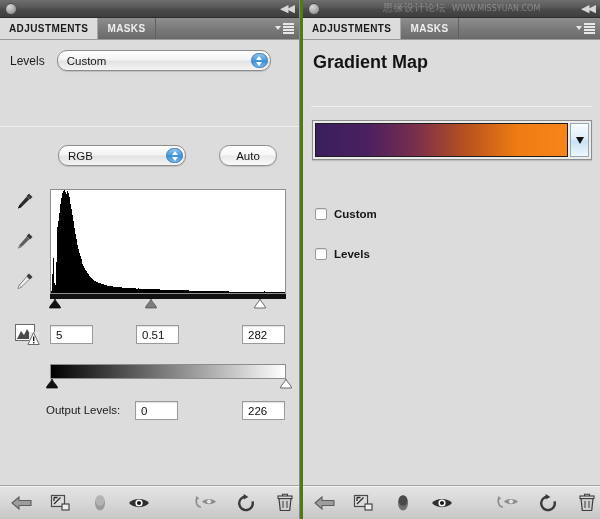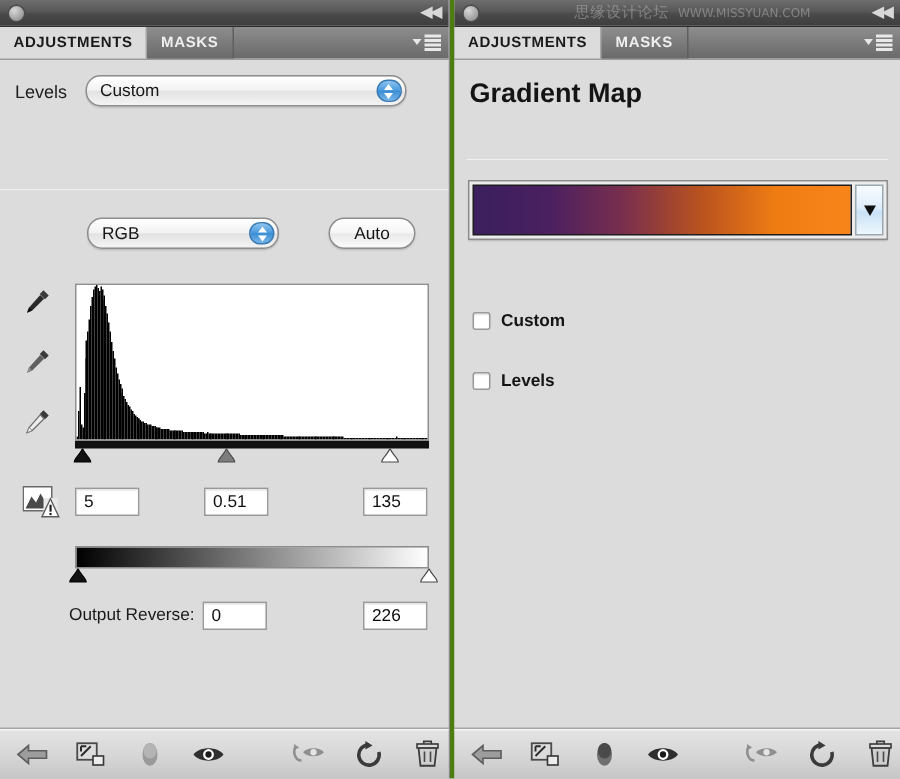--- a/index.html
+++ b/index.html
@@ -582,38 +582,38 @@
         </svg>
       </div>
 
       <div class="field" id="in-black">
         <span>5</span>
       </div>
       <div class="field" id="in-gamma">
         <span>0.51</span>
       </div>
       <div class="field" id="in-white">
-        <span>135</span>
+        <span>282</span>
       </div>
 
       <div id="output-gradient"></div>
       <div class="out-slider-row">
         <span class="thumb" id="thumb-out-black" style="left: 1%;">
           <svg width="13" height="11" viewBox="0 0 13 11">
               <path d="M6.5 0 C8 4 12 6.5 12 9 L1 9 C1 6.5 5 4 6.5 0 Z" fill="#111" stroke="#000" stroke-width="0.7"></path>
             </svg>
         </span>
         <span class="thumb" id="thumb-out-white" style="left: 99%;">
           <svg width="13" height="11" viewBox="0 0 13 11">
               <path d="M6.5 0 C8 4 12 6.5 12 9 L1 9 C1 6.5 5 4 6.5 0 Z" fill="#ffffff" stroke="#4a4a4a" stroke-width="0.8"></path>
             </svg>
         </span>
       </div>
 
-      <div class="out-label">Output Reverse:</div>
+      <div class="out-label">Output Levels:</div>
       <div class="field" id="out-black">
         <span>0</span>
       </div>
       <div class="field" id="out-white">
         <span>226</span>
       </div>
 
     </div>
 
     <div class="toolbar">

